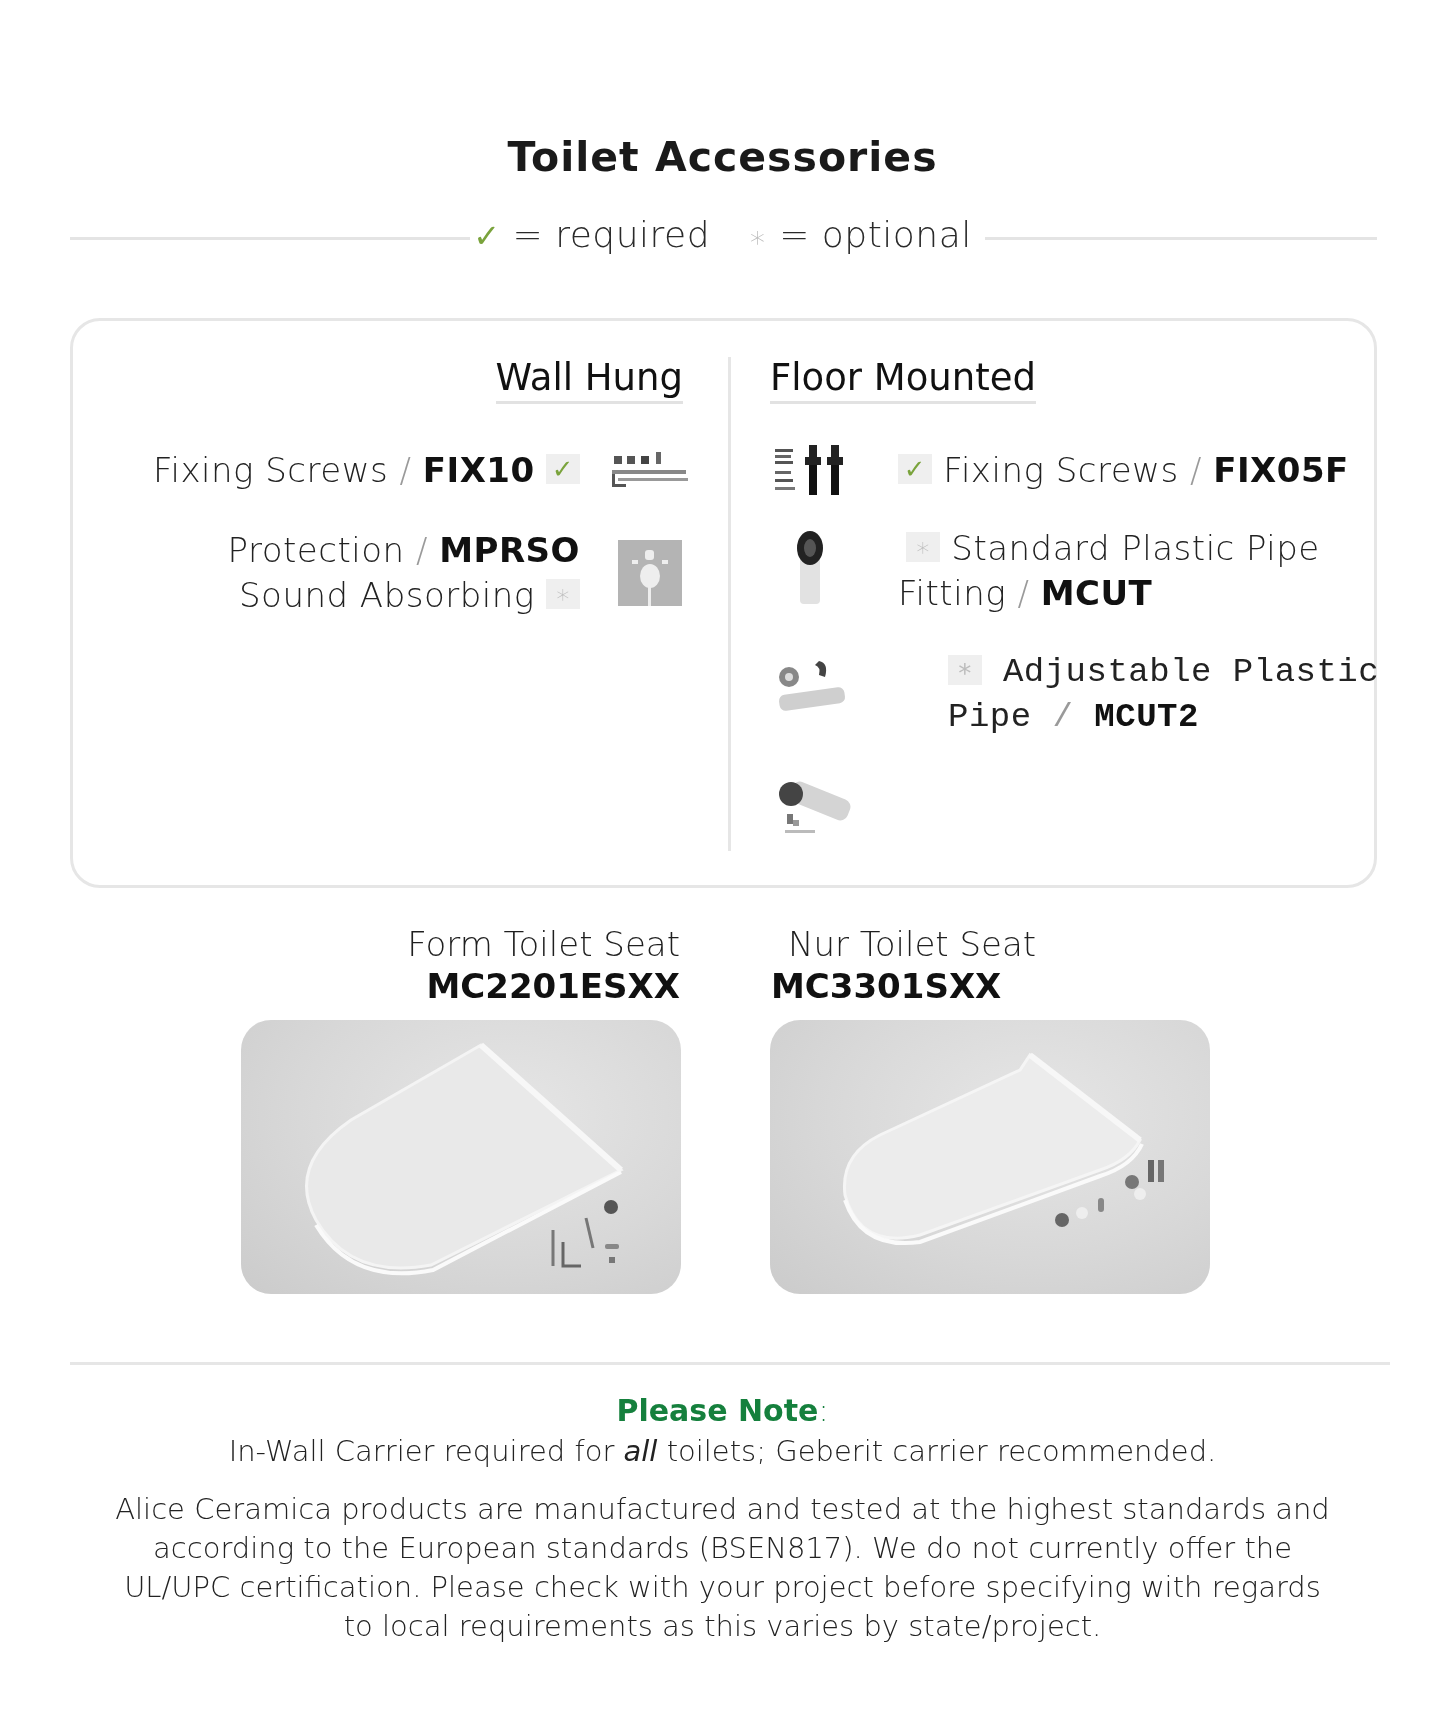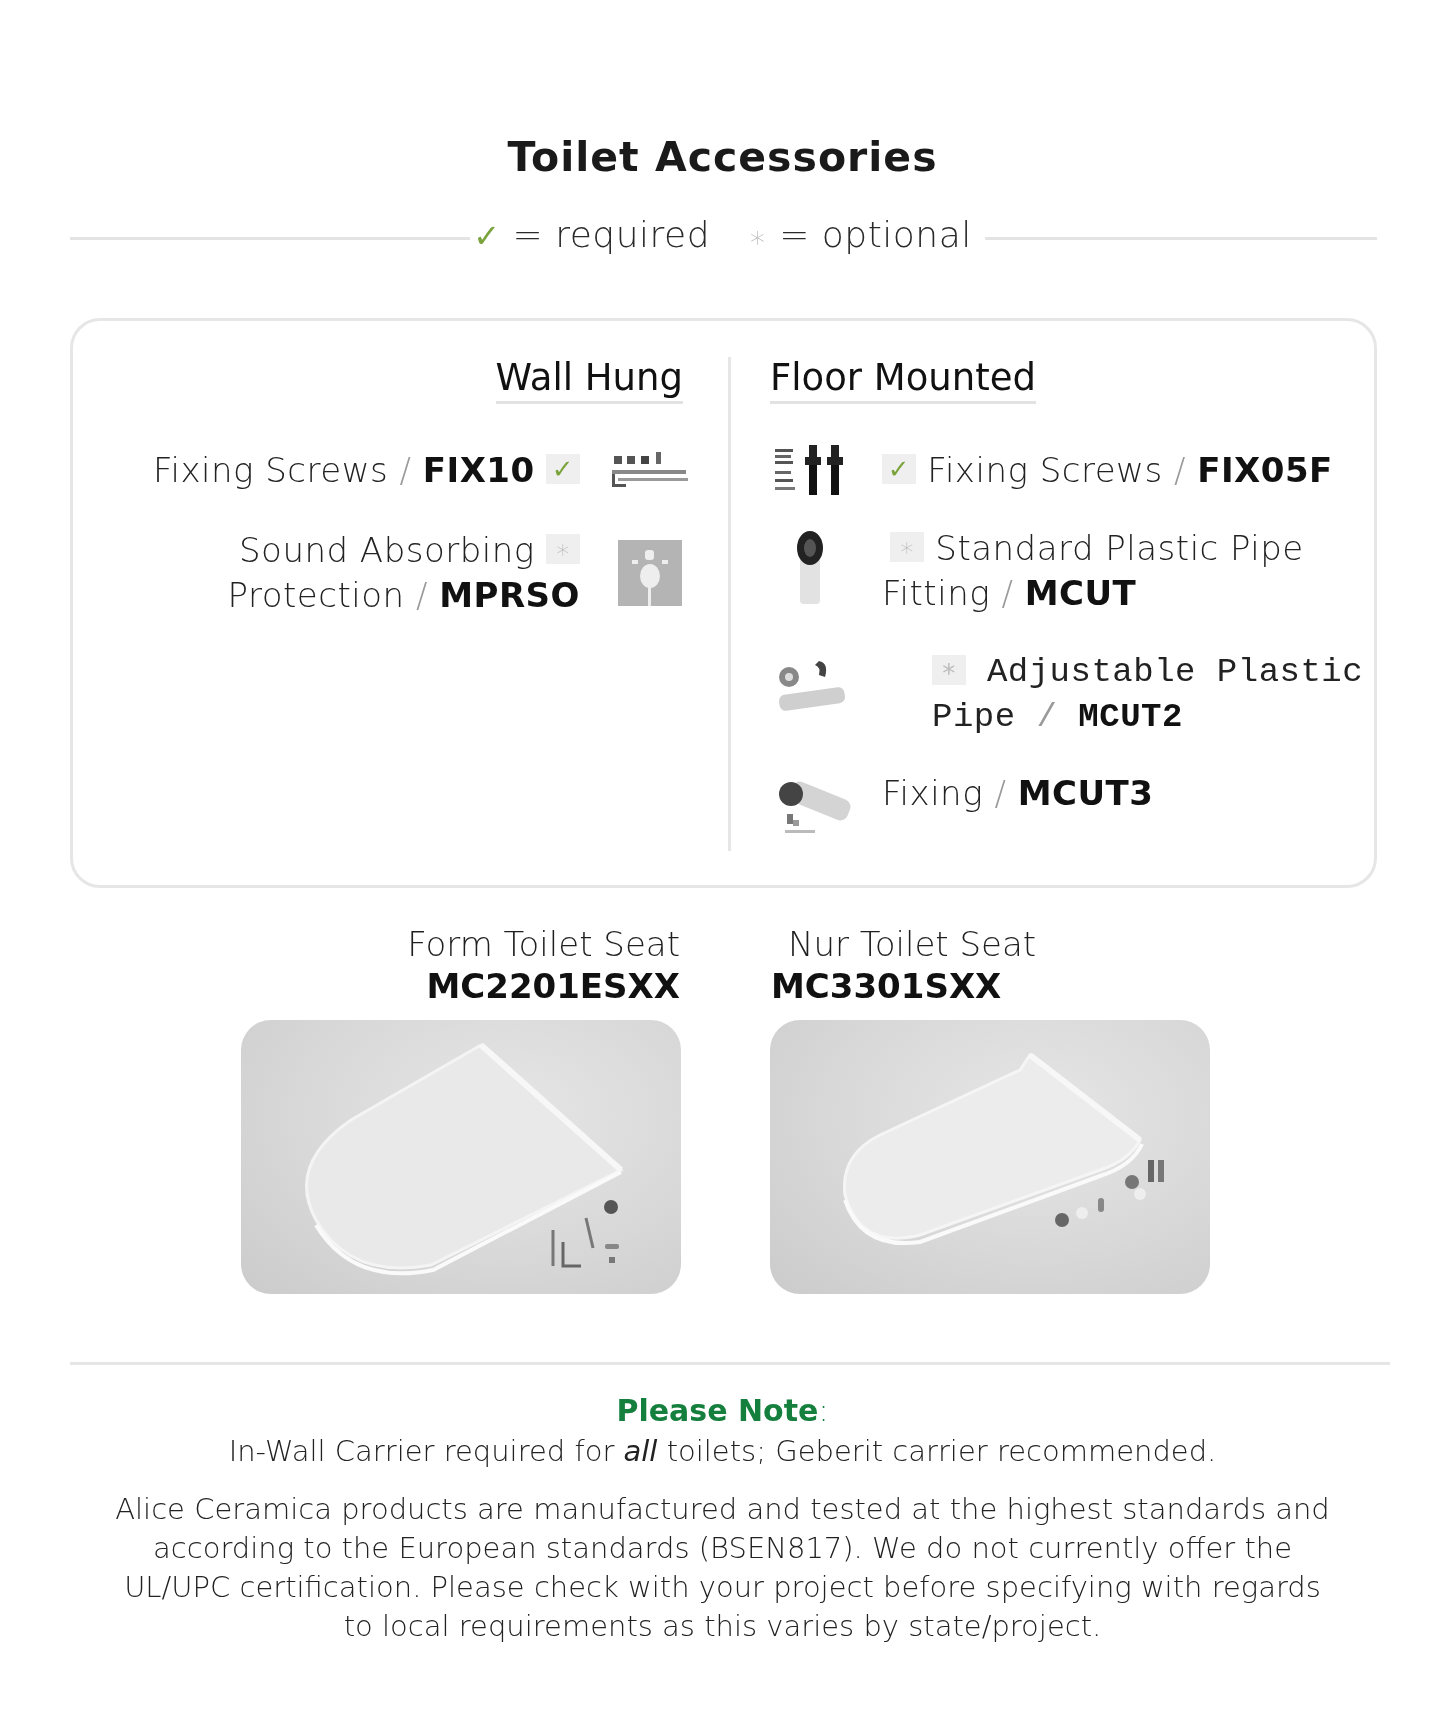--- a/index.html
+++ b/index.html
@@ -19,21 +19,21 @@
 
   .card { position: absolute; left: 70px; top: 318px; width: 1307px; height: 570px;
     border: 3px solid #e6e6e6; border-radius: 30px; }
   .divider { position: absolute; left: 728px; top: 357px; width: 3px; height: 494px; background: #e6e6e6; }
 
   .heading { position: absolute; top: 358px; font-size: 37px; font-weight: 500; color: #111;
     padding-bottom: 2px; border-bottom: 3px solid #e2e2e2; line-height: 1.1; }
   .heading.wall { right: calc(1445px - 683px); }
   .heading.floor { left: 770px; }
 
-  .item { position: absolute; font-size: 34px; font-weight: 300; color: #222; line-height: 45px; letter-spacing: 0.5px; }
+  .item { position: absolute; font-size: 34px; font-weight: 300; color: #222; line-height: 45px; letter-spacing: 0.5px; margin-left: 16px; }
   .item .slash { color: #9a9a9a; }
   .item .code { font-weight: 700; color: #111; }
   .badge { display: inline-block; width: 34px; height: 30px; background: #efefef; text-align: center;
     line-height: 30px; vertical-align: 4px; font-size: 26px; }
   .badge.req { color: #7aa33c; font-weight: 700; }
   .badge.opt { color: #bdbdbd; }
 
   .wall-item { text-align: right; }
 
   .thumb { position: absolute; }
@@ -81,27 +81,27 @@
   <rect x="31" y="8" width="8" height="8" fill="#444"></rect>
     <rect x="46" y="4" width="5" height="12" fill="#666"></rect>
   <rect x="2" y="22" width="74" height="4" fill="#888"></rect>
     <rect x="8" y="30" width="70" height="3" fill="#999"></rect>
   <rect x="2" y="36" width="14" height="3" fill="#555"></rect>
     <rect x="2" y="26" width="3" height="12" fill="#555"></rect>
 </svg>
 
 <div class="item wall-item" style="top:528px; right:calc(1445px - 580px);">
   <div>
-    <span>Sound Absorbing</span>
-    <span class="badge opt">∗</span>
-  </div>
-  <div>
     <span>Protection</span>
     <span class="slash">/</span>
     <span class="code">MPRSO</span>
+  </div>
+  <div>
+    <span>Sound Absorbing</span>
+    <span class="badge opt">∗</span>
   </div>
 </div>
 <svg class="thumb" style="left:618px; top:540px;" width="64" height="66" viewBox="0 0 64 66">
   <rect x="0" y="0" width="64" height="66" fill="#b4b4b4"></rect>
   <rect x="27" y="10" width="9" height="10" rx="3" fill="#eee"></rect>
   <rect x="14" y="20" width="6" height="4" fill="#eee"></rect>
     <rect x="44" y="20" width="6" height="4" fill="#eee"></rect>
   <ellipse cx="32" cy="36" rx="10" ry="12" fill="#eee"></ellipse>
   <rect x="30" y="46" width="3" height="20" fill="#eee"></rect>
 </svg>
@@ -165,25 +165,20 @@
 </div>
 
 <svg class="thumb" style="left:775px; top:780px;" width="80" height="66" viewBox="0 0 80 66">
   <rect x="14" y="10" width="62" height="22" rx="8" fill="#d4d4d4" transform="rotate(22 45 21)"></rect>
   <ellipse cx="16" cy="14" rx="12" ry="12" fill="#444"></ellipse>
   <rect x="12" y="34" width="6" height="10" fill="#777"></rect>
     <rect x="18" y="40" width="6" height="6" fill="#999"></rect>
   <rect x="10" y="50" width="30" height="3" fill="#bbb"></rect>
 </svg>
 <div class="item" style="top:771px; left:882px;">
-  <div>
-    <span>Fixing</span>
-    <span class="slash">/</span>
-    <span class="code">MCUT3</span>
-  </div>
 </div>
 
 <div class="seat-label" style="top:924px; right:calc(1445px - 680px); text-align:right;">Form Toilet Seat</div>
 <div class="seat-code" style="top:966px; right:calc(1445px - 680px); text-align:center;">MC2201ESXX</div>
 <div class="seat-label" style="top:924px; left:771px;">Nur Toilet Seat</div>
 <div class="seat-code" style="top:966px; left:771px;">MC3301SXX</div>
 
 <div class="seat-photo" style="left:241px; top:1020px;">
   <svg width="440" height="274" viewBox="0 0 440 274">
     <path d="M240 25 L380 150 L190 245 Q110 260 75 200 Q45 145 110 100 Z" fill="#e9e9e9" stroke="#f4f4f4" stroke-width="3"></path>

